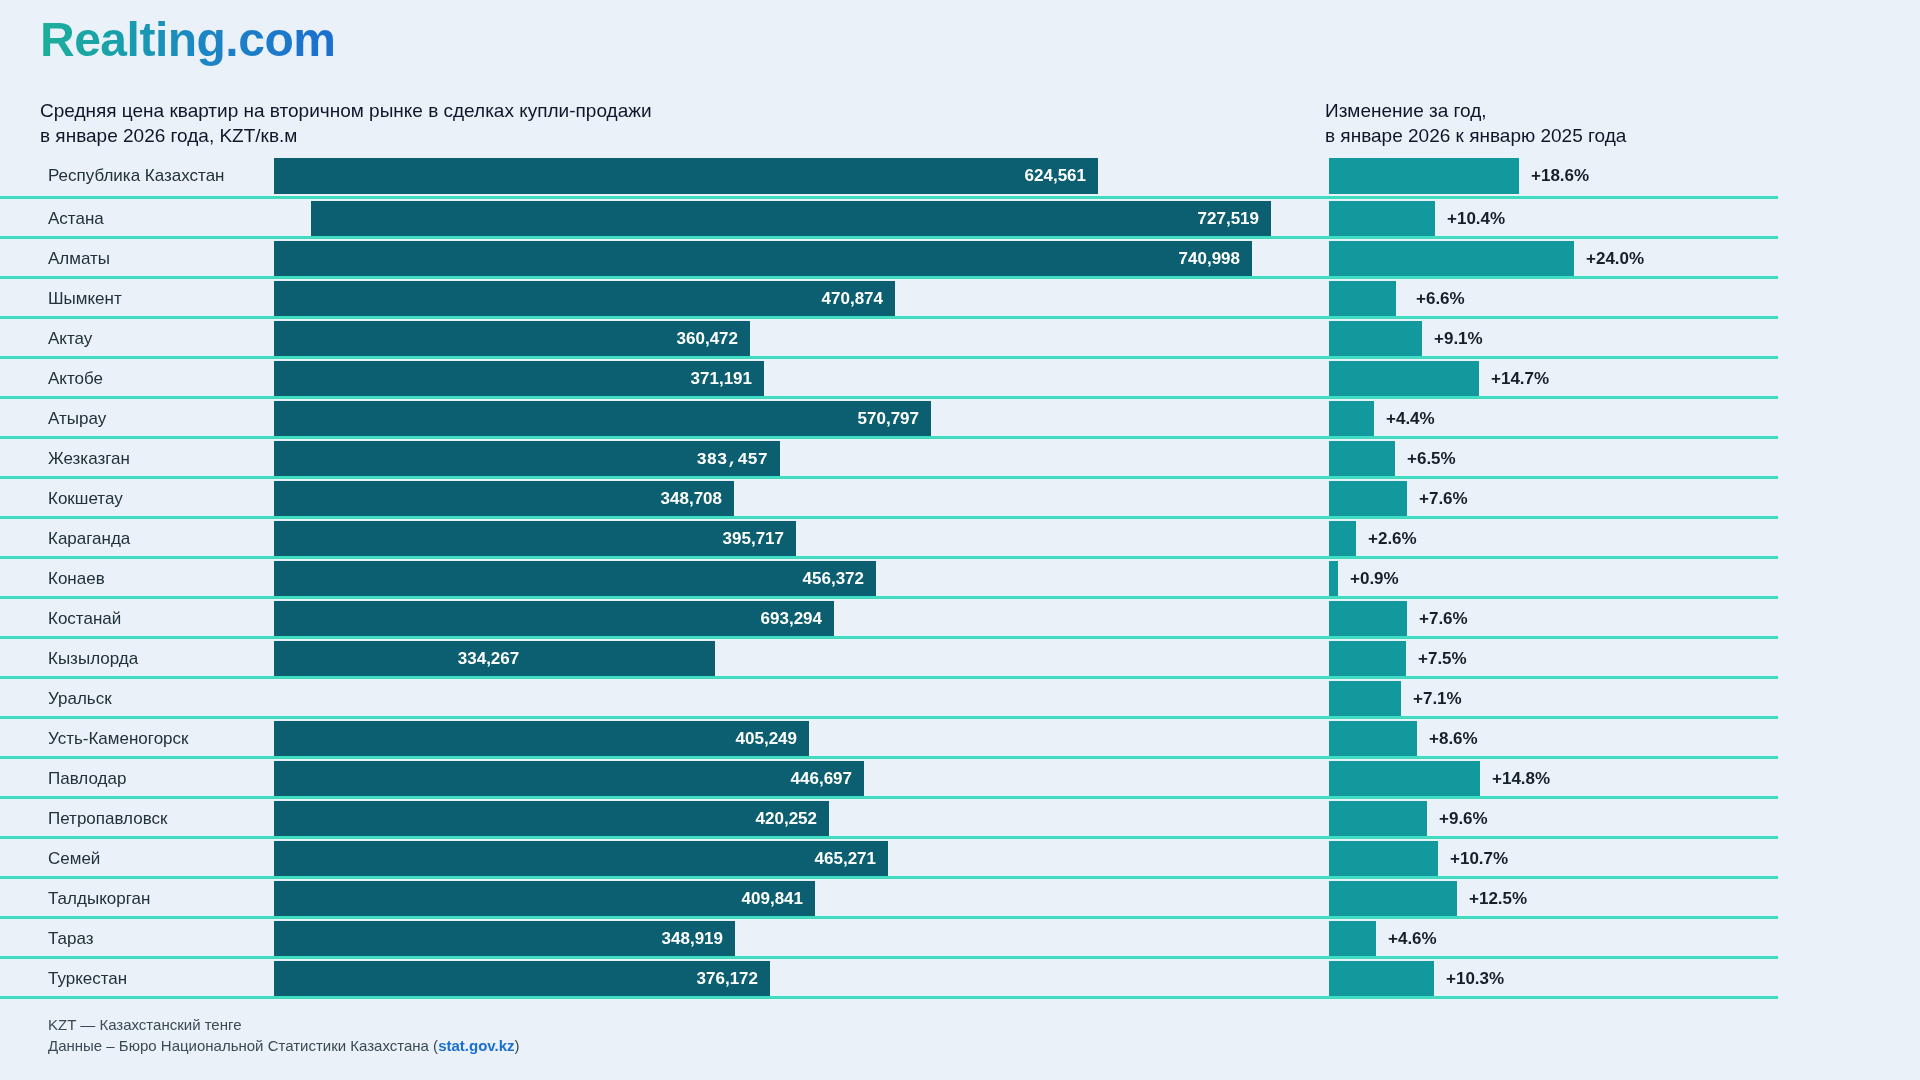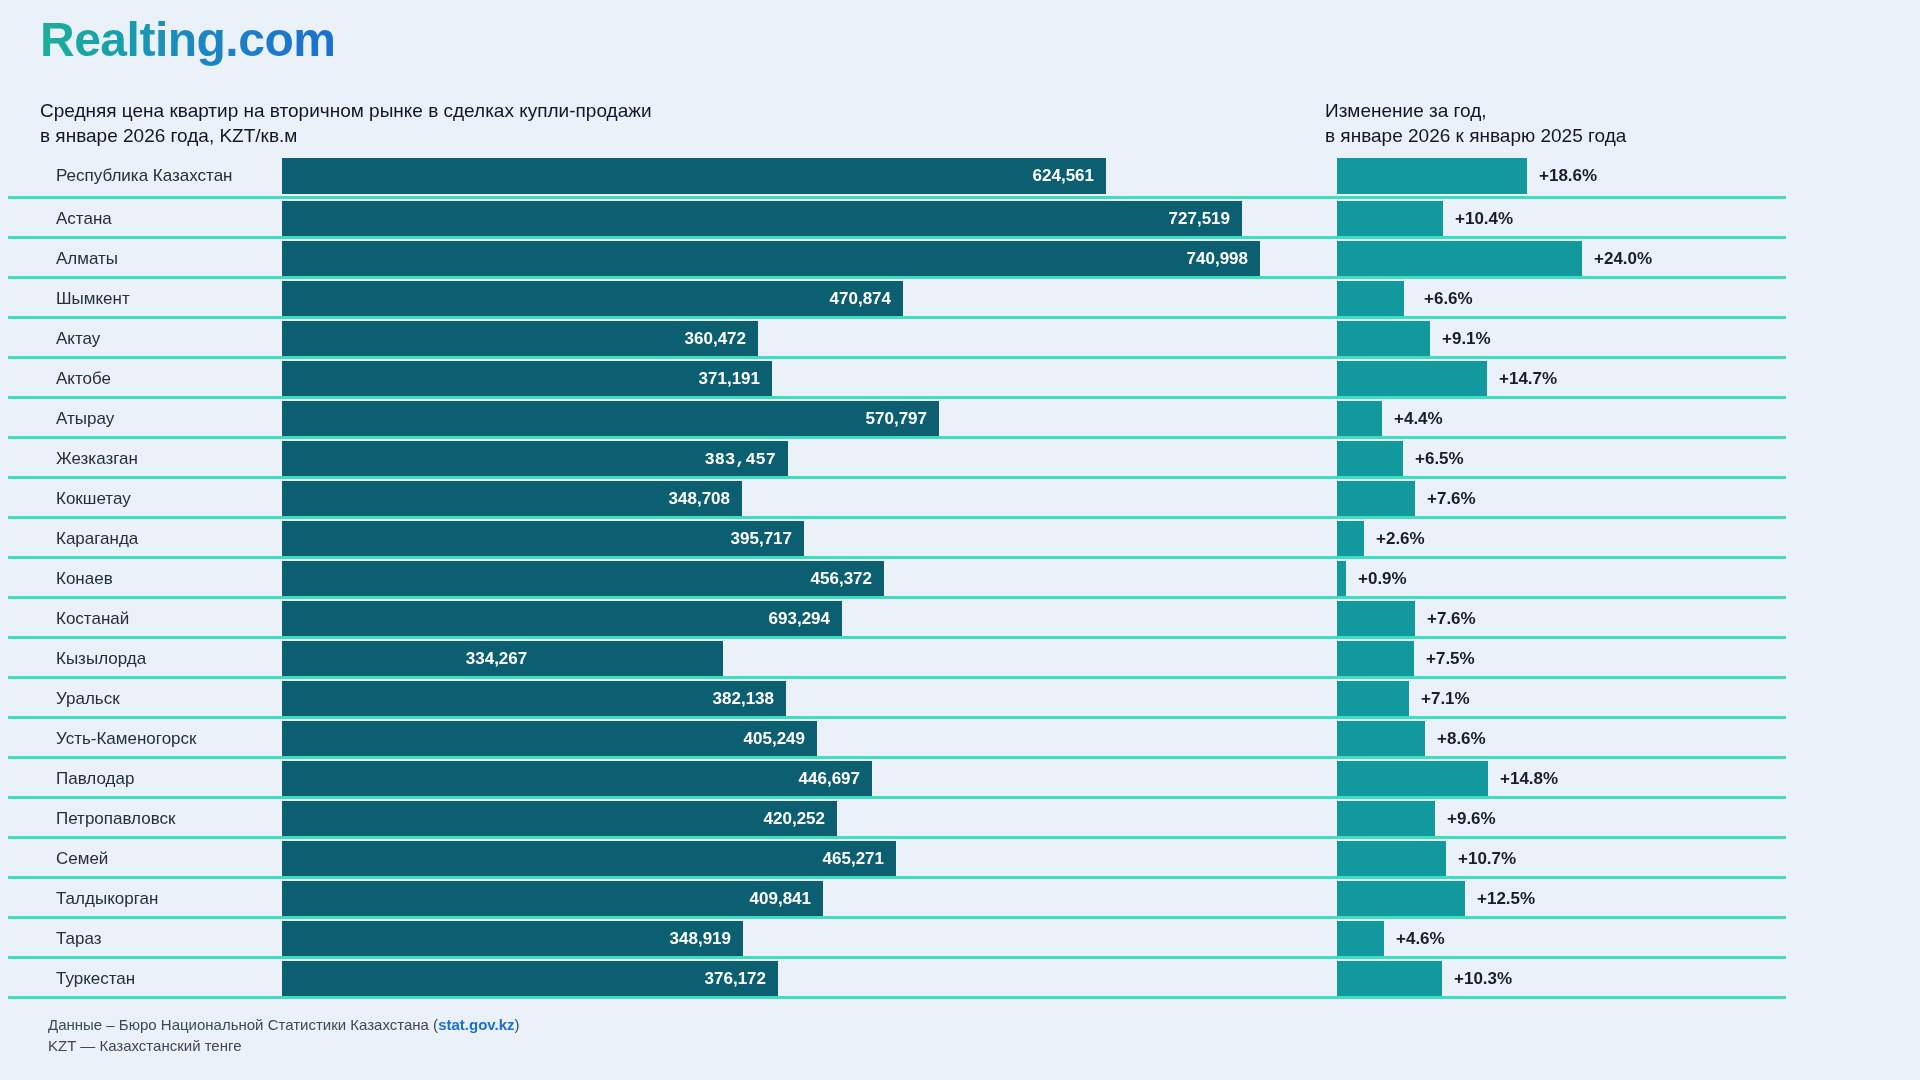--- a/index.html
+++ b/index.html
@@ -49,21 +49,21 @@
     color: #0f172a;
     white-space: pre-line;
     font-weight: 400;
   }
   .col-head.left  { left: 40px;   top: 98px; width: 900px; }
   .col-head.right { left: 1325px; top: 98px; width: 560px; }
 
   
   .rows {
     position: absolute;
-    left: 8px;
+    left: 0;
     top: 156px;
     width: 1778px;
   }
   .row {
     position: relative;
     height: 40px;
     border-top: 3px solid #3fdcc0;
     box-sizing: border-box;
   }
   .row:first-child { border-top: none; }
@@ -168,21 +168,21 @@
           </div>
         </div>
         <div class="pct-track">
           <div class="pct-bar" style="width: 190px;"></div>
           <span class="pct-value" style="left: 202px;">+18.6%</span>
         </div>
       </div>
       <div class="row">
         <div class="row-label">Астана</div>
         <div class="bar-track">
-          <div class="bar" style="width: 960px;">
+          <div class="bar" style="width: 960px; margin-left: 37px;">
             <span class="bar-value">727,519</span>
           </div>
         </div>
         <div class="pct-track">
           <div class="pct-bar" style="width: 106px;"></div>
           <span class="pct-value" style="left: 118px;">+10.4%</span>
         </div>
       </div>
       <div class="row">
         <div class="row-label">Алматы</div>
@@ -311,25 +311,20 @@
             <span class="bar-value">334,267</span>
           </div>
         </div>
         <div class="pct-track">
           <div class="pct-bar" style="width: 77px;"></div>
           <span class="pct-value" style="left: 89px;">+7.5%</span>
         </div>
       </div>
       <div class="row">
         <div class="row-label">Уральск</div>
-        <div class="bar-track">
-          <div class="bar" style="width: 504px;">
-            <span class="bar-value">382,138</span>
-          </div>
-        </div>
         <div class="pct-track">
           <div class="pct-bar" style="width: 72px;"></div>
           <span class="pct-value" style="left: 84px;">+7.1%</span>
         </div>
       </div>
       <div class="row">
         <div class="row-label">Усть-Каменогорск</div>
         <div class="bar-track">
           <div class="bar" style="width: 535px;">
             <span class="bar-value">405,249</span>
@@ -409,19 +404,19 @@
         </div>
         <div class="pct-track">
           <div class="pct-bar" style="width: 105px;"></div>
           <span class="pct-value" style="left: 117px;">+10.3%</span>
         </div>
       </div>
       <div class="row" style="height: 0px;"></div>
     </div>
 
   <div class="footer">
+    <div>KZT — Казахстанский тенге</div>
     <div>
       <span>Данные – Бюро Национальной Статистики Казахстана (</span><span class="src-link">stat.gov.kz</span><span>)</span>
     </div>
-    <div>KZT — Казахстанский тенге</div>
   </div>
 
 </div>
 
 </body></html>

